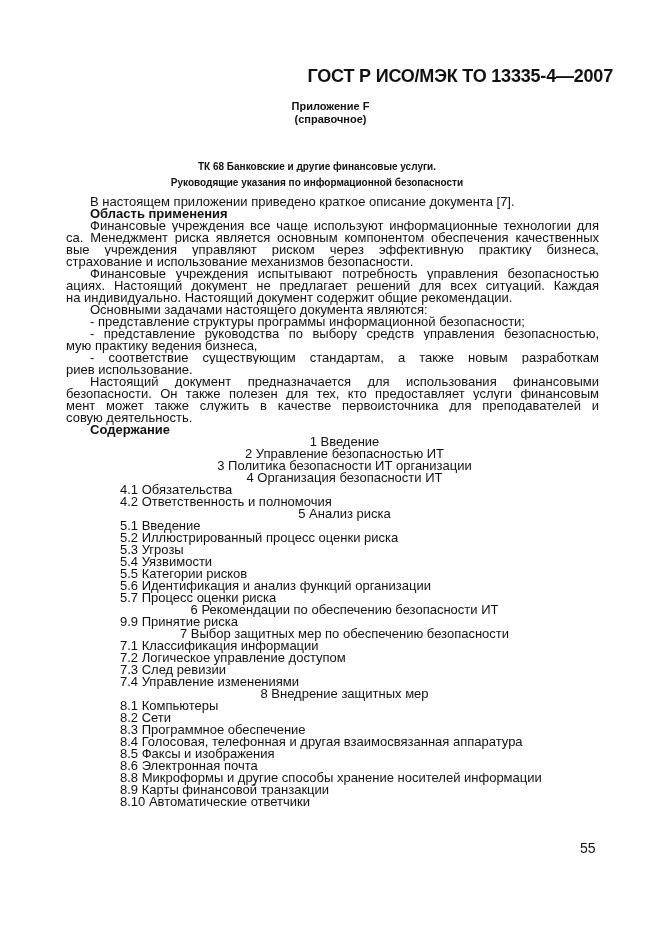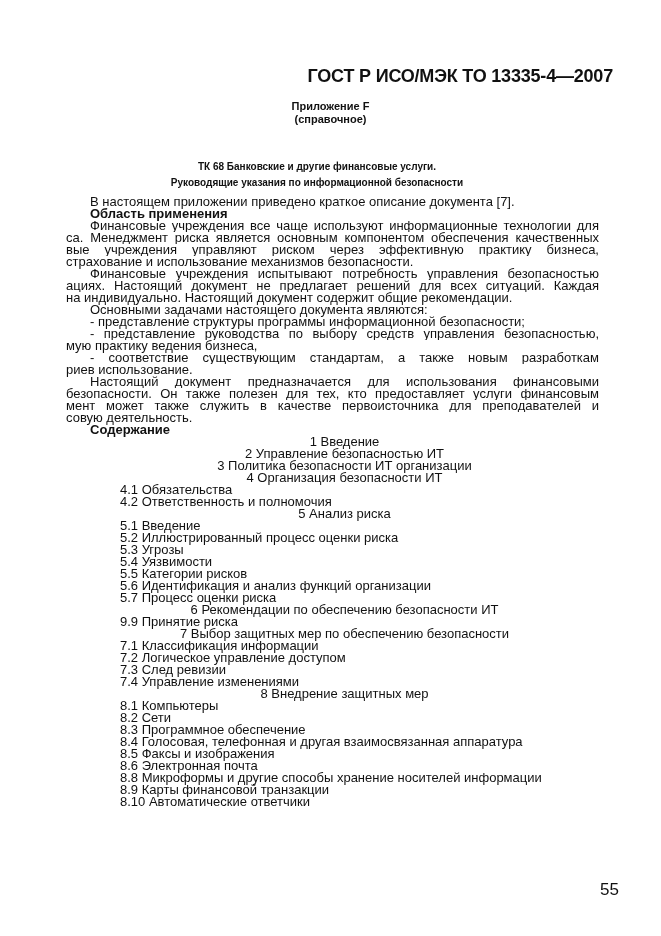--- a/index.html
+++ b/index.html
@@ -24,21 +24,21 @@
       font-size: 13px; line-height: 12px;
     }
     .line { white-space: nowrap; height: 12px; }
     .line.just { text-align: justify; text-align-last: justify; white-space: normal; overflow: hidden; }
     .ind { padding-left: 24px; }
     .bold { font-weight: bold; }
     .toc { padding-left: 24px; }
     .toc .l1 { height: 12px; white-space: nowrap; text-align: center; }
     .toc .l2 { height: 12px; white-space: nowrap; padding-left: 30px; }
     .pagenum {
-      position: absolute; top: 880px; left: 580px; font-size: 17px; margin-left: 20px;
+      position: absolute; top: 840px; left: 580px; font-size: 14px;
     }
   </style>
 </head>
 <body>
 
 <div class="header">ГОСТ Р ИСО/МЭК ТО 13335-4—2007</div>
 
 <div class="annex">
   <div>Приложение F</div>
   <div>(справочное)</div>

